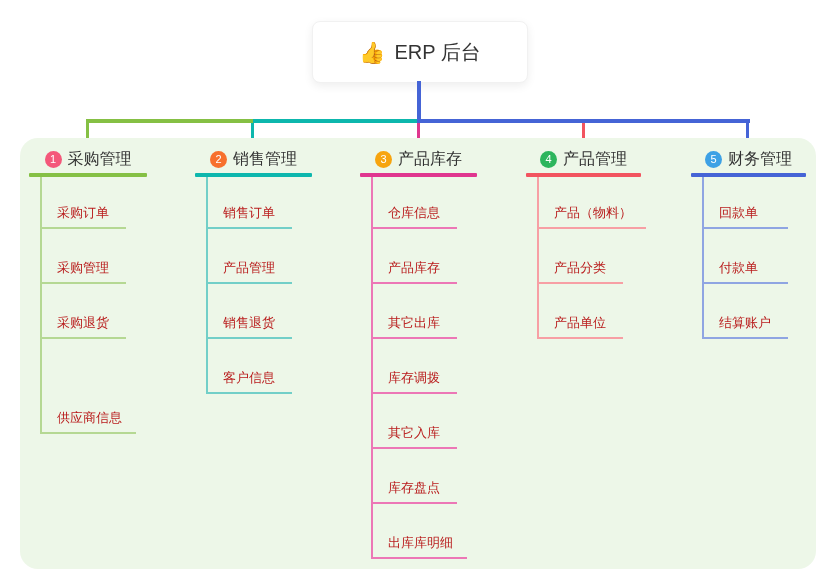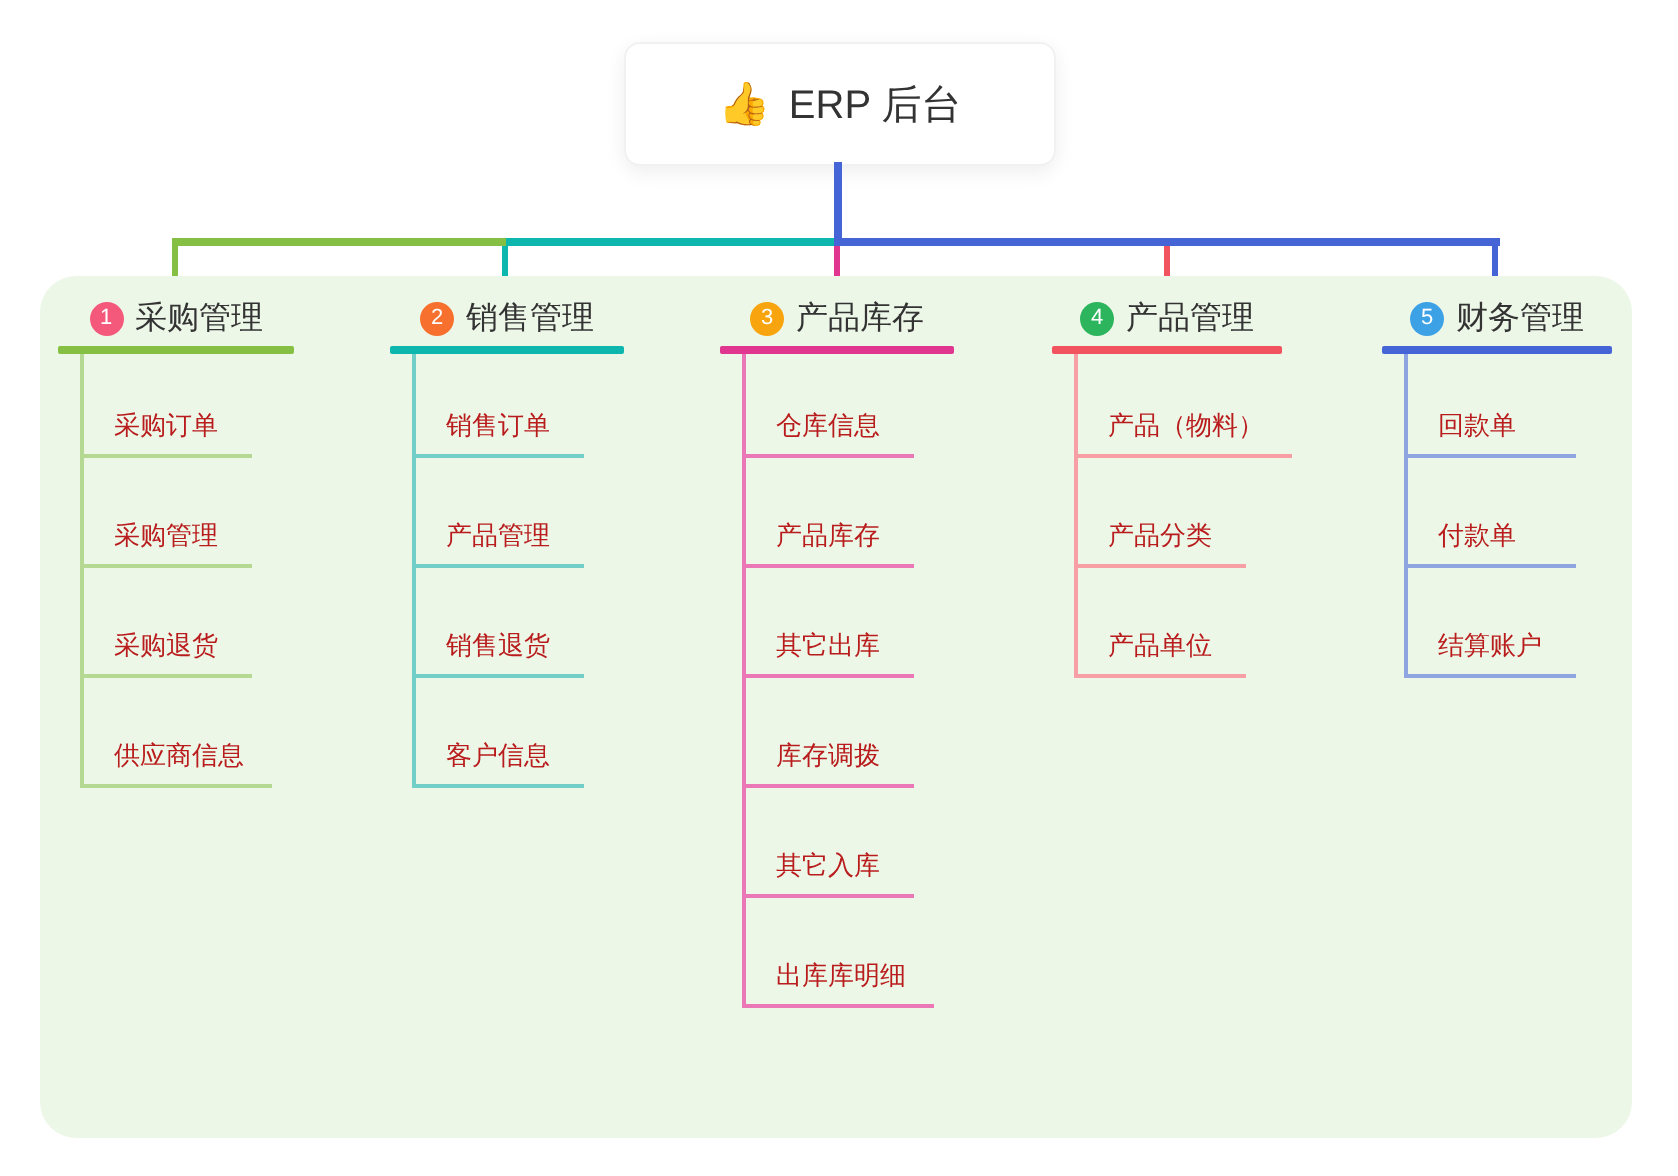--- a/index.html
+++ b/index.html
@@ -64,21 +64,21 @@
     <div class="branch" style="left: 29px; width: 118px;">
       <div class="branch-title">
         <span class="badge" style="background: rgb(244, 88, 122);">1</span>
         <span class="title-text">采购管理</span>
       </div>
       <div class="branch-underline" style="background: rgb(133, 192, 68);"></div>
       <div class="items" style="border-left-color: rgb(181, 216, 147);">
           <div class="item" style="border-bottom-color: rgb(181, 216, 147);">采购订单</div>
           <div class="item" style="border-bottom-color: rgb(181, 216, 147);">采购管理</div>
           <div class="item" style="border-bottom-color: rgb(181, 216, 147);">采购退货</div>
-          <div class="item" style="border-bottom-color: rgb(181, 216, 147);">供应商信息</div>
+          <div class="item" style="border-bottom-color: rgb(181, 216, 147); margin-top: 40px;">供应商信息</div>
         </div>
     </div>
 
     <div class="branch" style="left: 195px; width: 117px;">
       <div class="branch-title">
         <span class="badge" style="background: rgb(247, 112, 45);">2</span>
         <span class="title-text">销售管理</span>
       </div>
       <div class="branch-underline" style="background: rgb(13, 183, 173);"></div>
       <div class="items" style="border-left-color: rgb(114, 207, 200);">
@@ -94,20 +94,21 @@
         <span class="badge" style="background: rgb(247, 164, 14);">3</span>
         <span class="title-text">产品库存</span>
       </div>
       <div class="branch-underline" style="background: rgb(224, 54, 143);"></div>
       <div class="items" style="border-left-color: rgb(236, 119, 182);">
           <div class="item" style="border-bottom-color: rgb(236, 119, 182);">仓库信息</div>
           <div class="item" style="border-bottom-color: rgb(236, 119, 182);">产品库存</div>
           <div class="item" style="border-bottom-color: rgb(236, 119, 182);">其它出库</div>
           <div class="item" style="border-bottom-color: rgb(236, 119, 182);">库存调拨</div>
           <div class="item" style="border-bottom-color: rgb(236, 119, 182);">其它入库</div>
+          <div class="item" style="border-bottom-color: rgb(236, 119, 182);">库存盘点</div>
           <div class="item" style="border-bottom-color: rgb(236, 119, 182);">出库库明细</div>
         </div>
     </div>
 
     <div class="branch" style="left: 526px; width: 115px;">
       <div class="branch-title">
         <span class="badge" style="background: rgb(45, 181, 93);">4</span>
         <span class="title-text">产品管理</span>
       </div>
       <div class="branch-underline" style="background: rgb(242, 84, 95);"></div>

